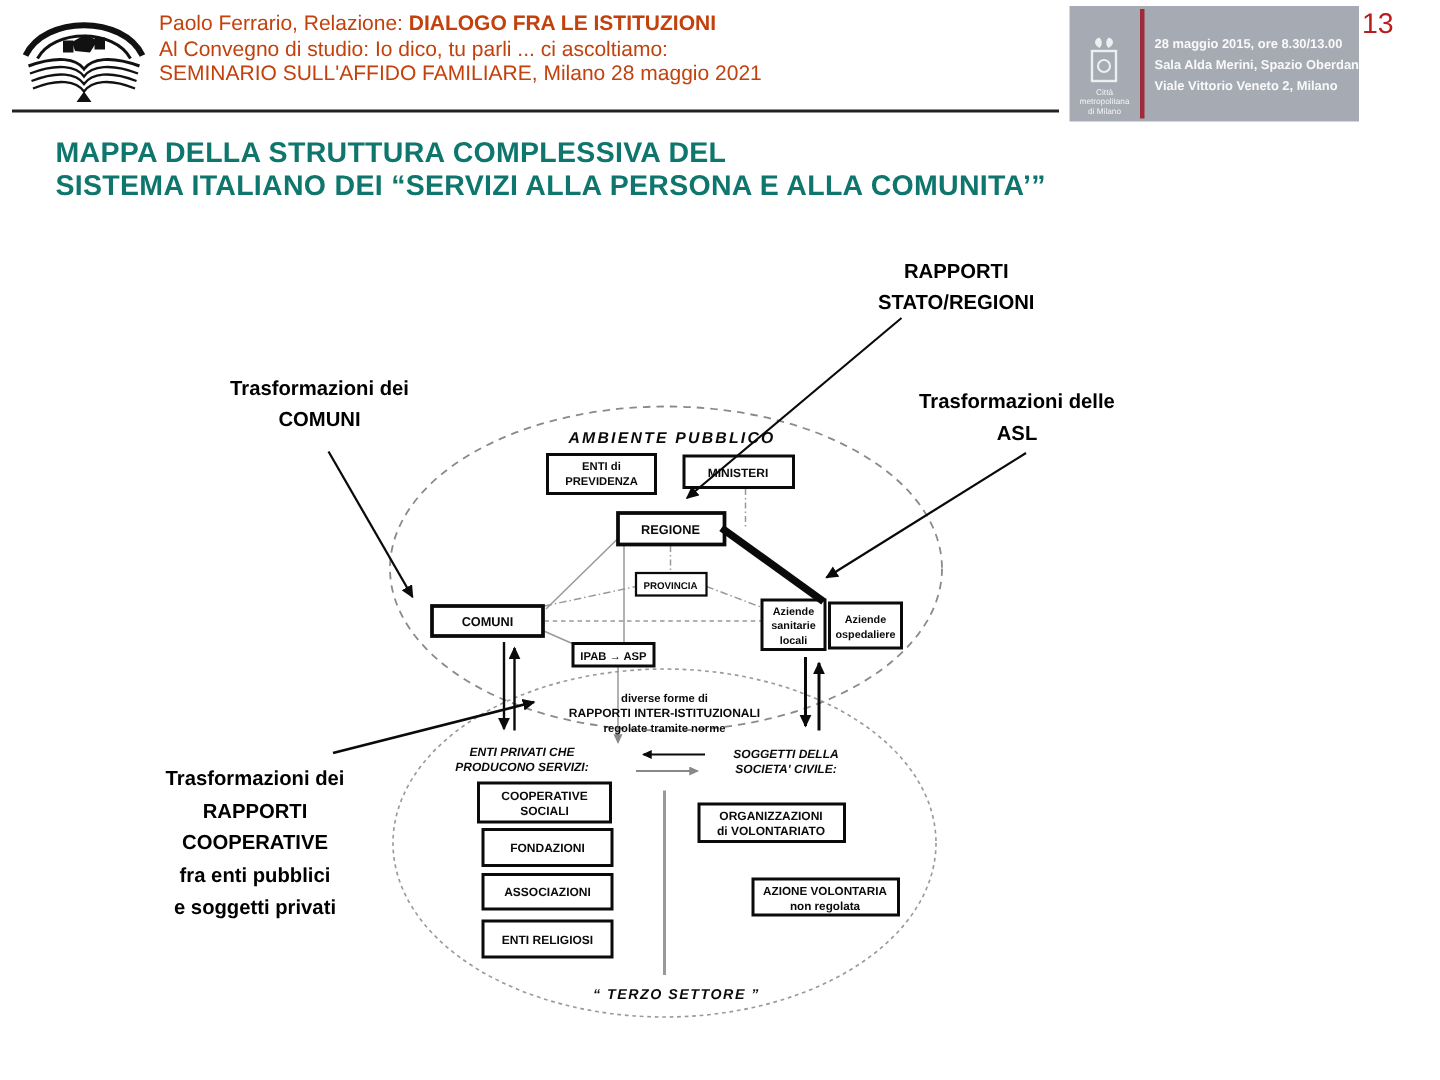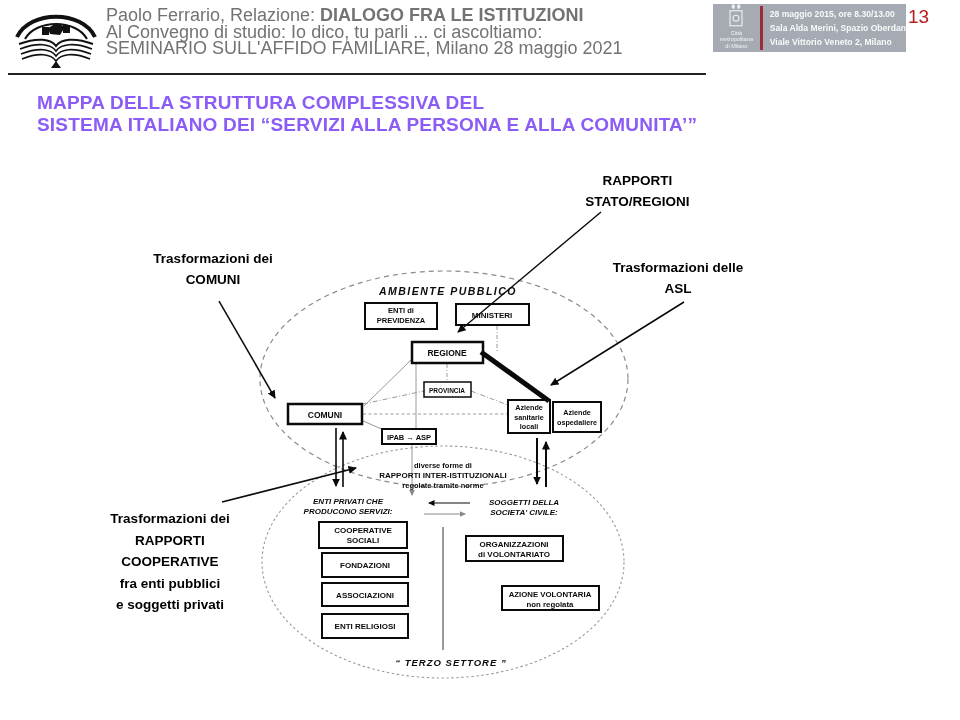--- a/index.html
+++ b/index.html
@@ -1,31 +1,31 @@
 <!DOCTYPE html>
 <html><head>
 <meta charset="utf-8">
 <style>
   html,body{margin:0;padding:0;background:#fff;}
   #slide{position:relative;width:960px;height:720px;background:#fff;overflow:hidden;
          font-family:"Liberation Sans",sans-serif;color:#111;}
   
   #logo{position:absolute;left:10px;top:4px;width:92px;height:64px;}
-  #hdr-text{position:absolute;left:106px;top:7px;font-size:18px;line-height:16.5px;color:#737373;}
+  #hdr-text{position:absolute;left:106px;top:7px;font-size:14px;line-height:16.5px;color:#c2410c;}
   #hdr-text .b{font-weight:bold;}
   #page-num{position:absolute;left:908px;top:6px;font-size:19px;color:#b91c1c;}
-  #badge{position:absolute;left:713px;top:4px;width:193px;height:48px;background:#a6abb3;display:flex;}
+  #badge{position:absolute;left:713px;top:4px;width:193px;height:77px;background:#a6abb3;display:flex;}
   #badge-left{width:62px;position:relative;display:flex;flex-direction:column;align-items:center;justify-content:flex-end;padding-bottom:3px;}
   #badge-left .org{font-size:5.5px;line-height:6.5px;color:#f2f3f5;text-align:center;}
   #badge-bar{width:4px;background:#9e2b3b;margin:2px 0;}
   #badge-right{flex:1;display:flex;flex-direction:column;justify-content:center;padding-left:7px;gap:4px;}
   #badge-right .ev{font-size:8.6px;font-weight:bold;color:rgba(255,255,255,.93);white-space:nowrap;}
   #hdr-rule{position:absolute;left:8px;top:73px;width:698px;height:0;border-top:2px solid #222;}
   
-  #title{position:absolute;left:37px;top:92px;font-size:19px;font-weight:bold;color:#8b5cf6;
+  #title{position:absolute;left:37px;top:92px;font-size:19px;font-weight:bold;color:#0f766e;
          line-height:22px;letter-spacing:.2px;}
   
   .biglabel{position:absolute;font-size:13.5px;font-weight:bold;text-align:center;line-height:21px;color:#000000;}
   #lab-stato{left:540px;top:170px;width:195px;}
   #lab-comuni{left:118px;top:248px;width:190px;}
   #lab-asl{left:583px;top:257px;width:190px;}
   #lab-contr{left:75px;top:508px;width:190px;line-height:21.5px;}
   
   #diagram{position:absolute;left:0;top:0;}
   #diagram text{font-family:"Liberation Sans",sans-serif;font-weight:bold;fill:#0a0a0a;}

